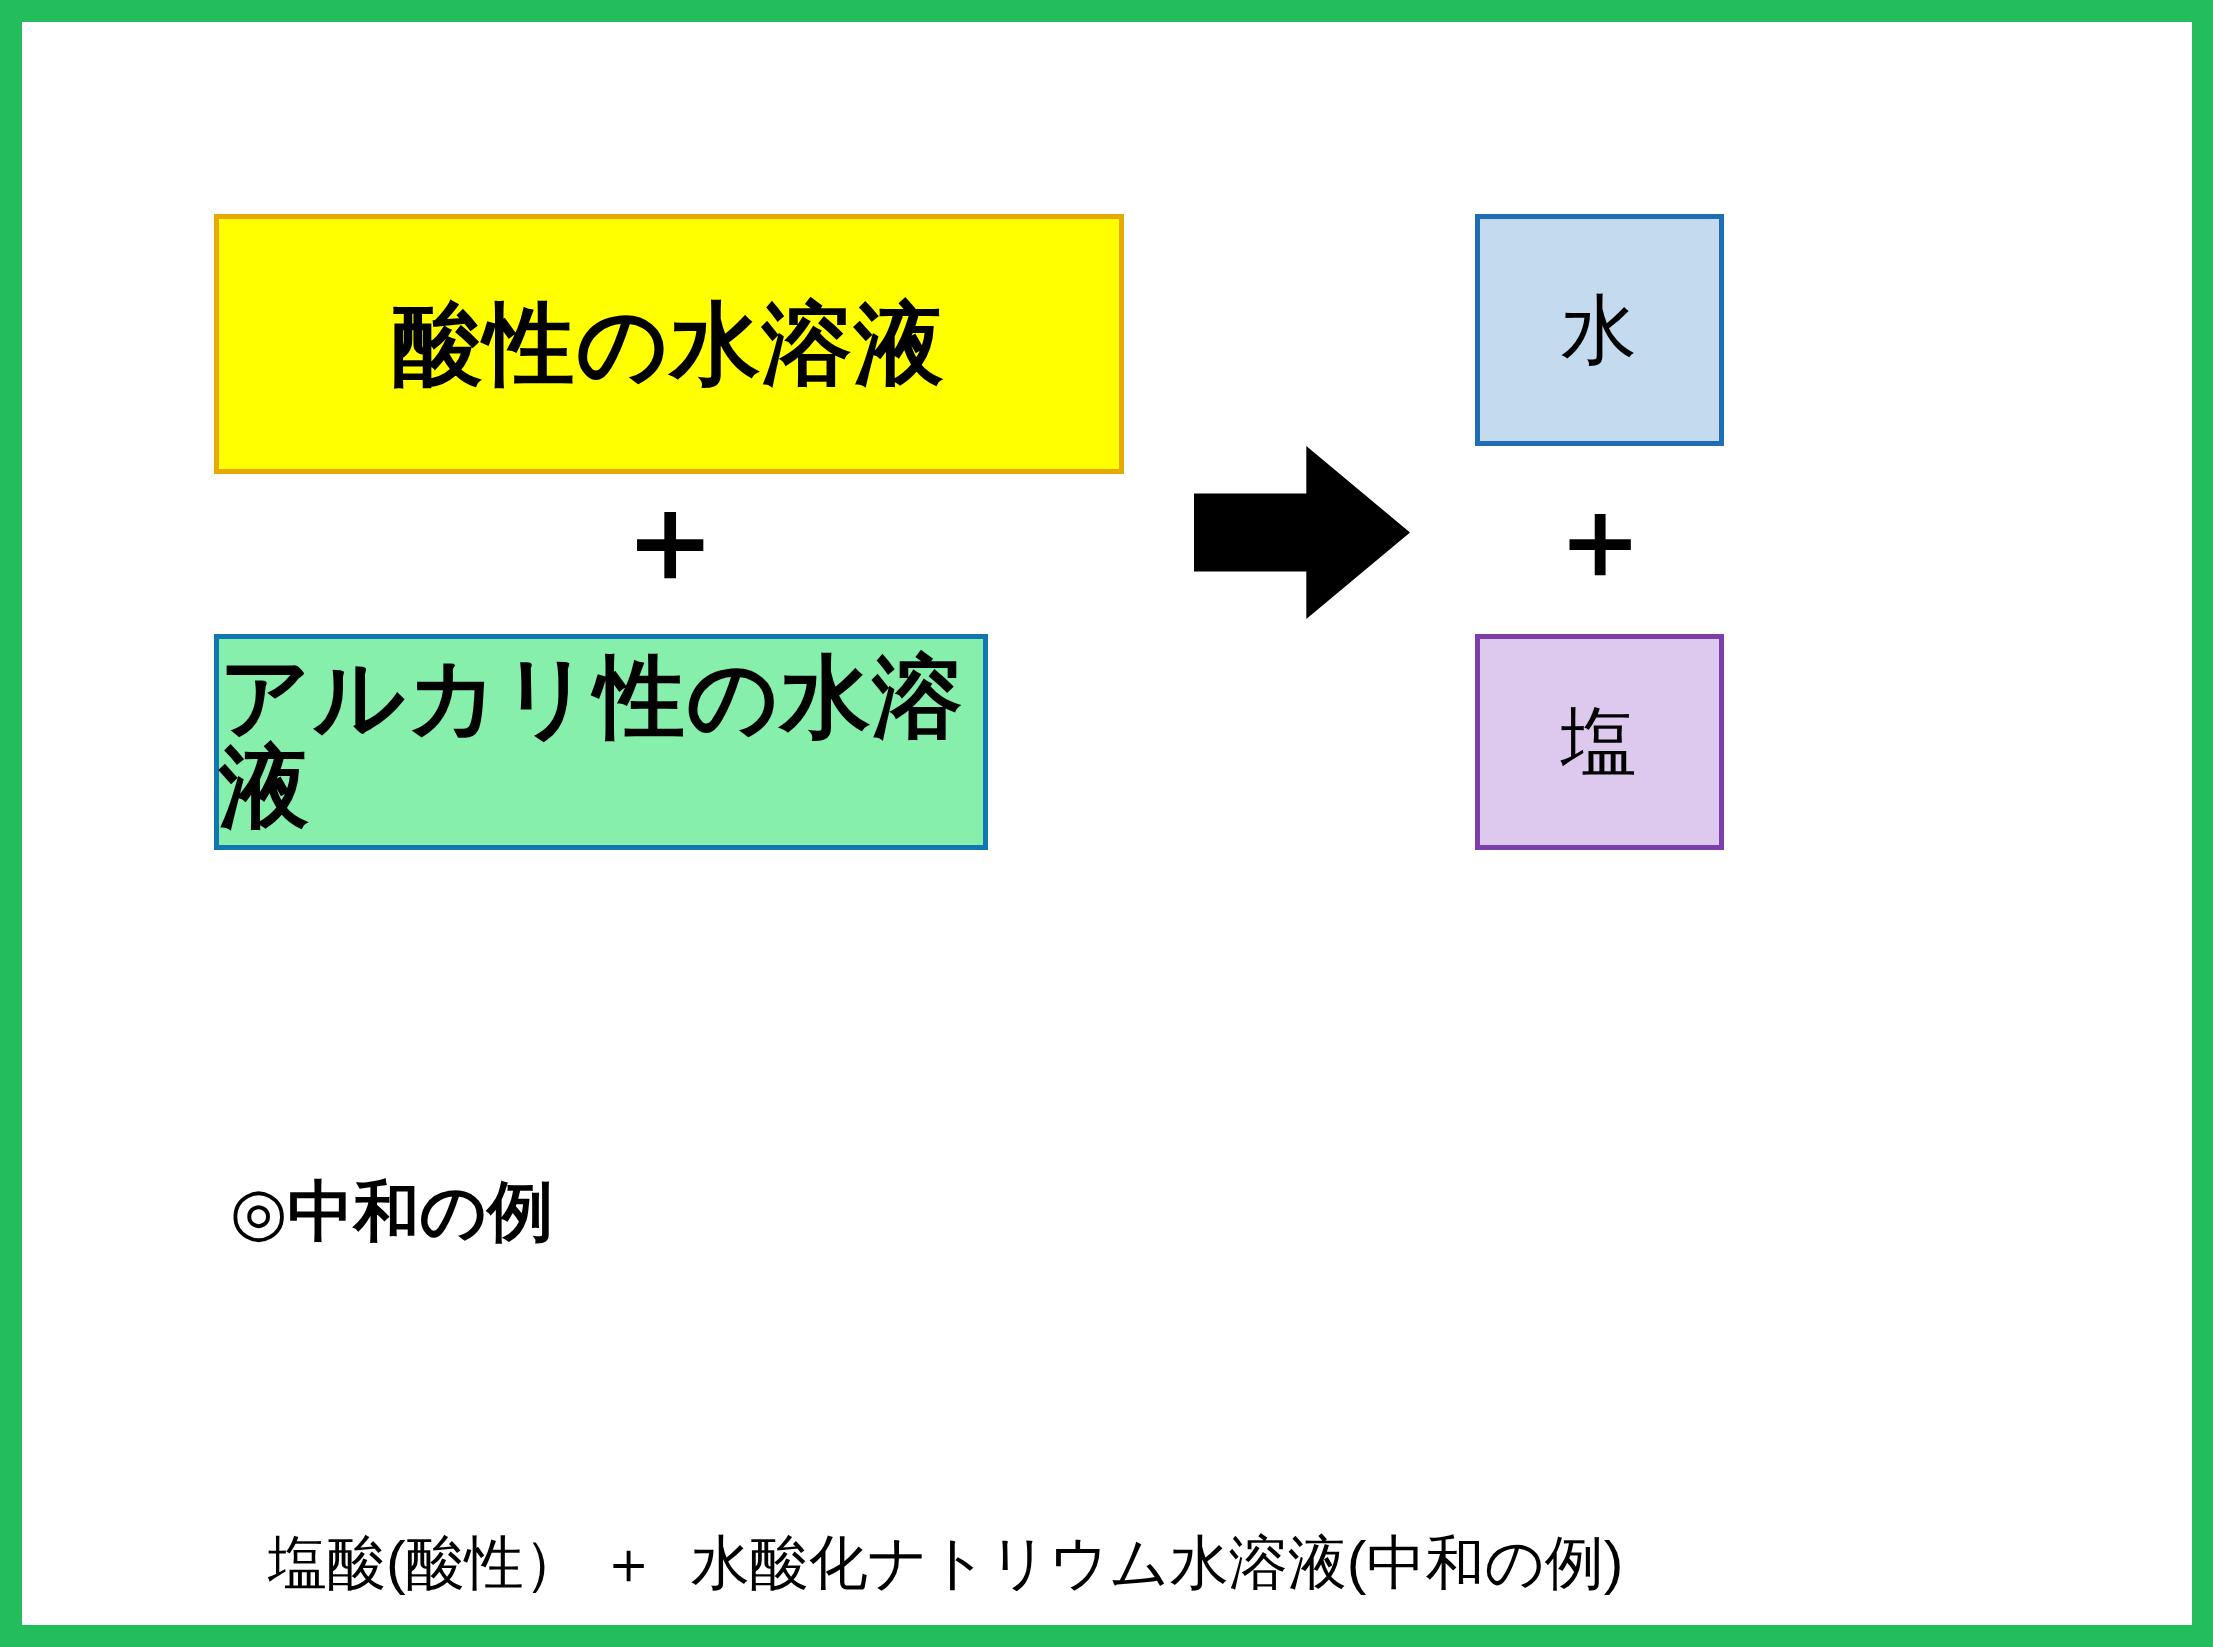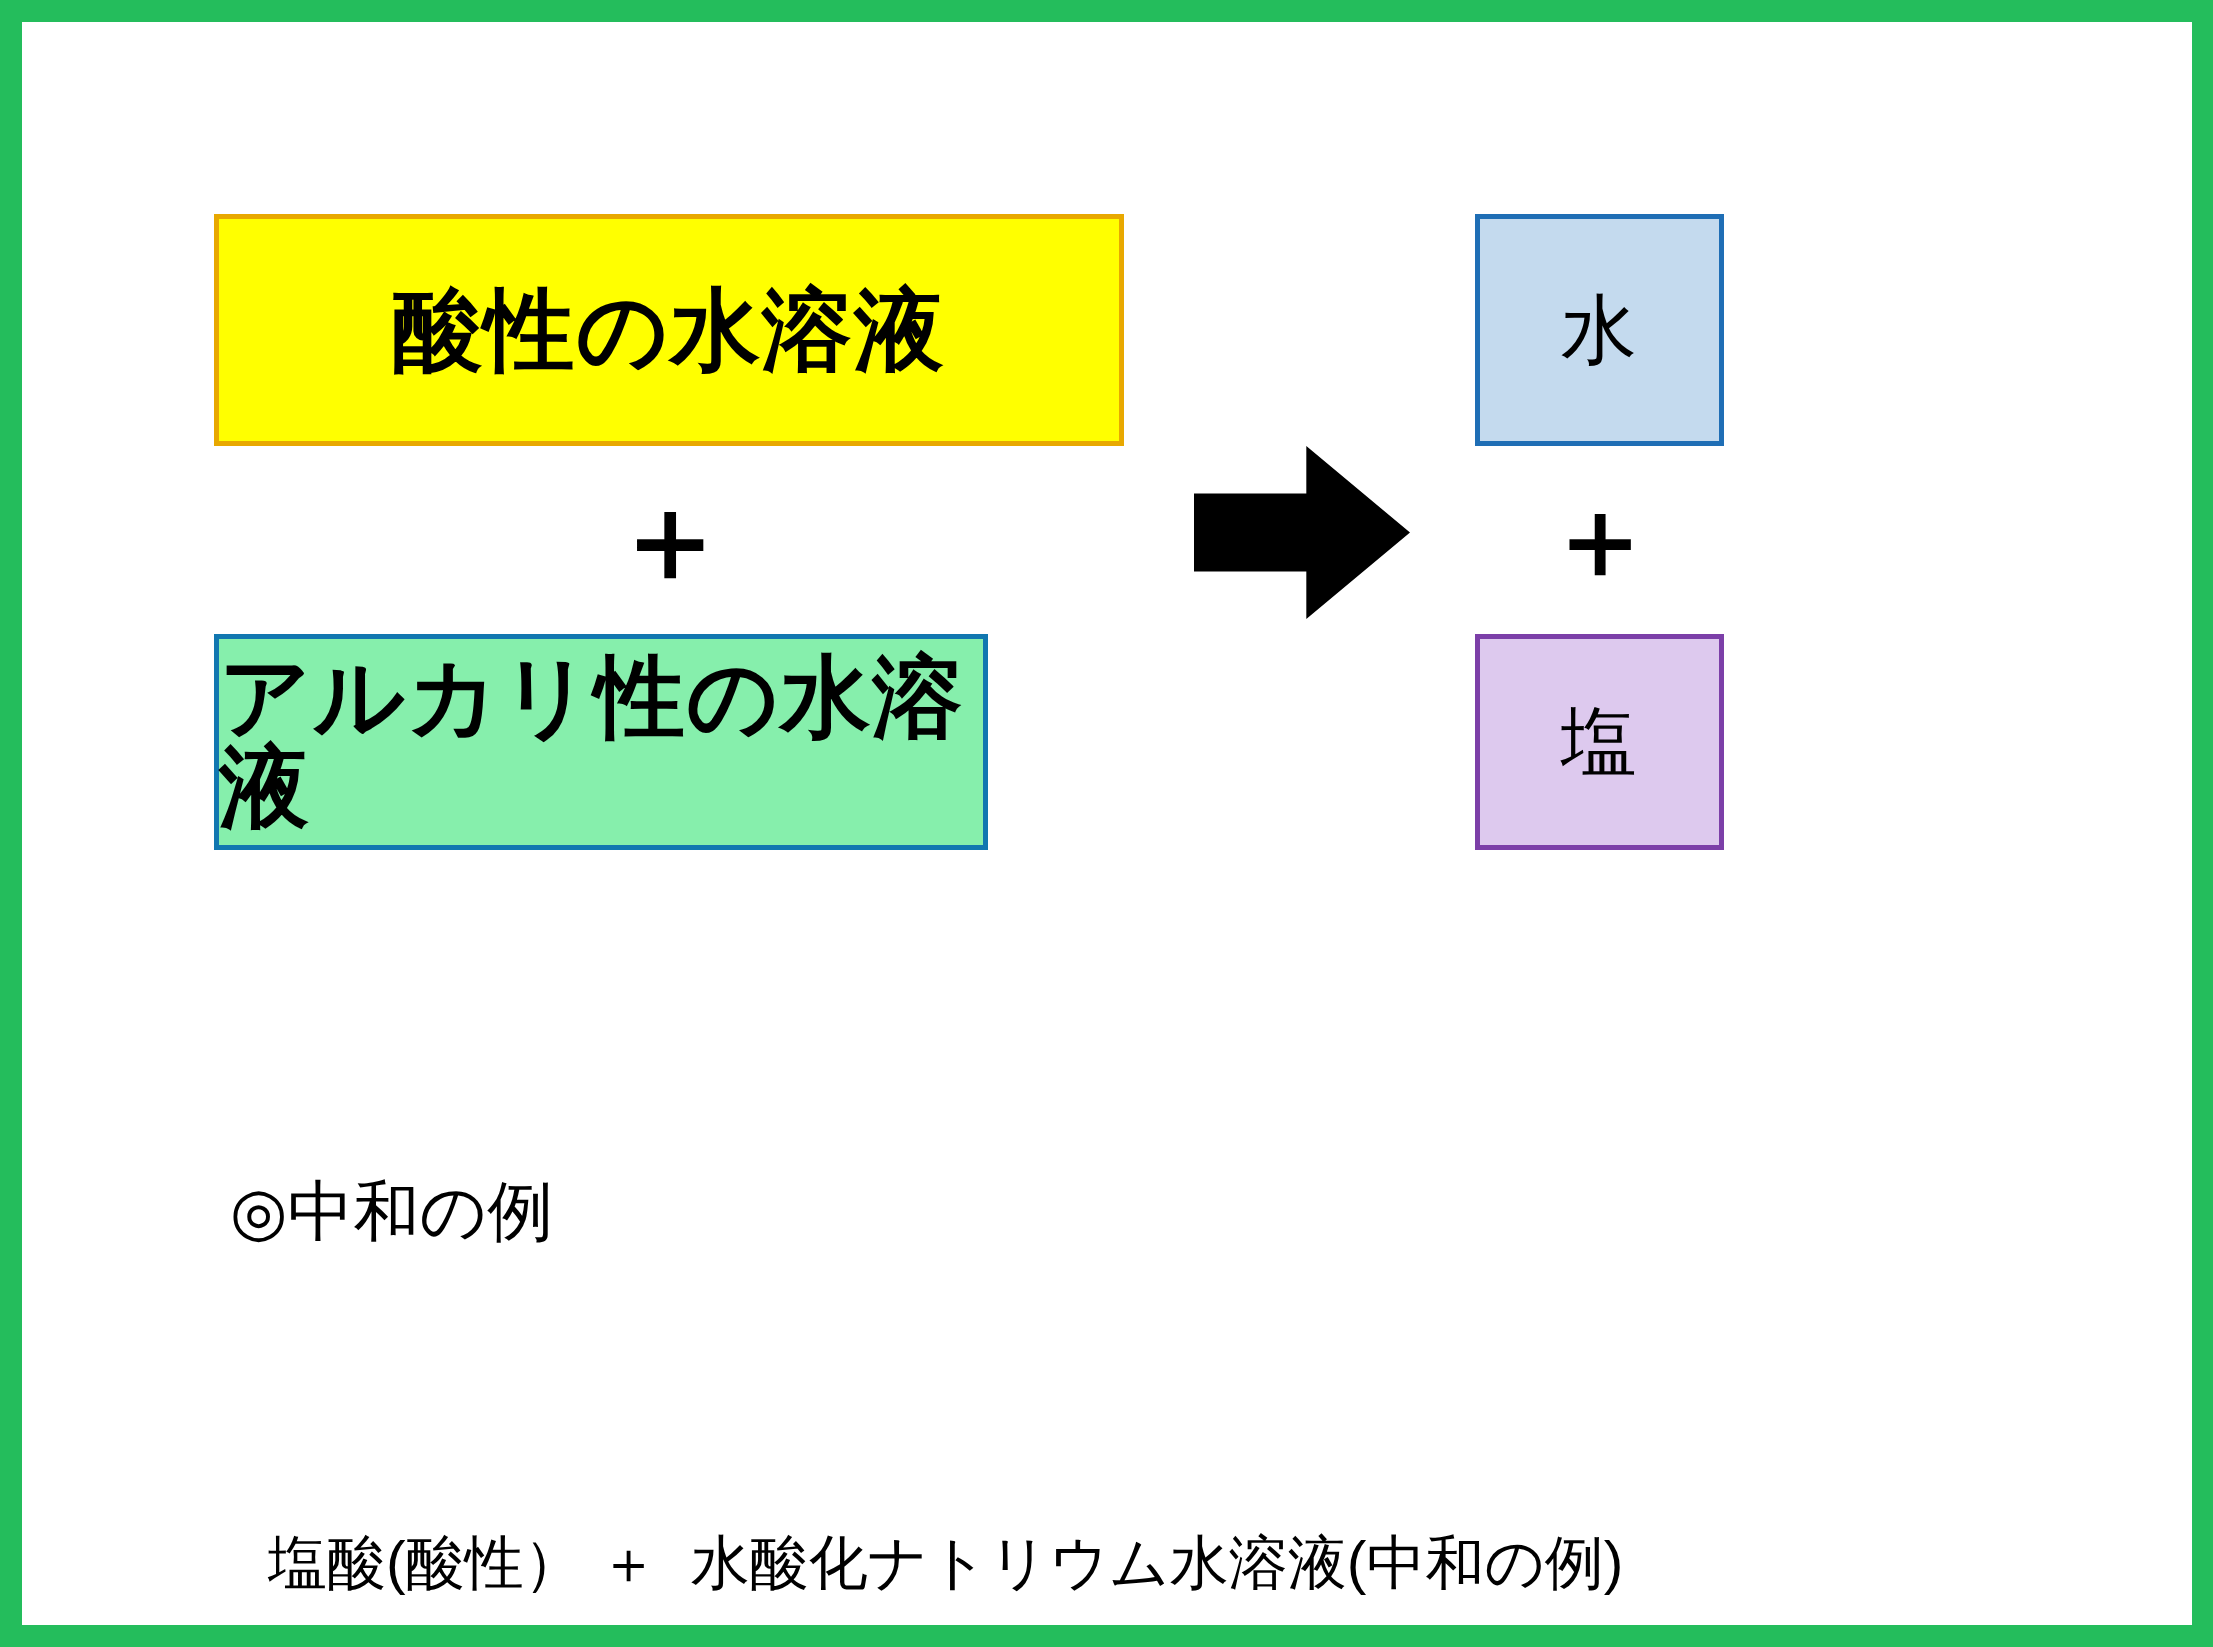--- a/index.html
+++ b/index.html
@@ -36,21 +36,21 @@
     justify-content: center;
     font-weight: bold;
     line-height: 1;
     letter-spacing: 0.02em;
   }
 
   .box-acid {
     left: 192px;
     top: 192px;
     width: 910px;
-    height: 232px;
+    height: 260px;
     background: #ffff00;
     border: 5.2px solid #e8a800;
     font-size: 90px;
   }
 
   .box-alkali {
     left: 192px;
     top: 612px;
     width: 774px;
     height: 216px;
@@ -138,20 +138,21 @@
     margin-left: 130px;
   }
 
   .examples-title {
     position: absolute;
     left: 208px;
     top: 1150px;
     font-size: 66px;
     line-height: 1.2;
     white-space: pre;
+    font-weight: bold;
   }
 
   .example-lines {
     position: absolute;
     left: 246px;
     top: 1332px;
     width: 1859px;
     font-size: 59px;
     line-height: 1.42;
     white-space: pre;

